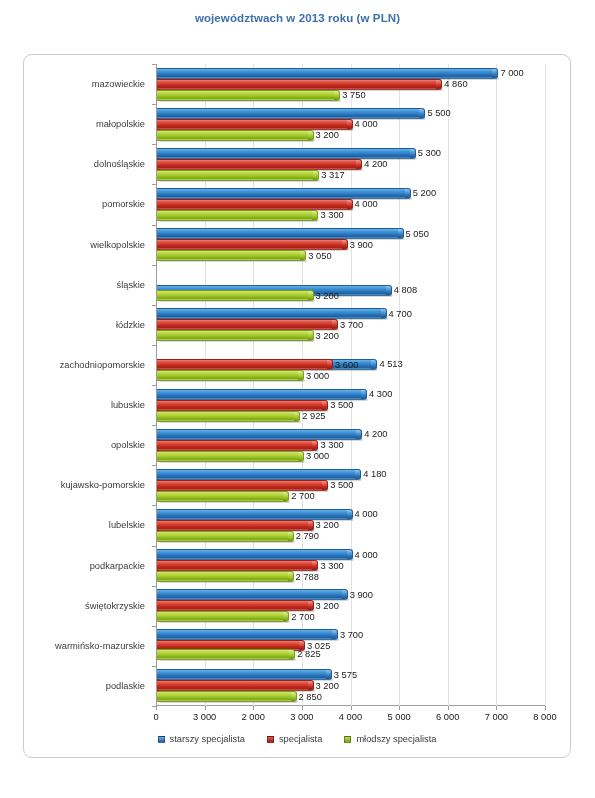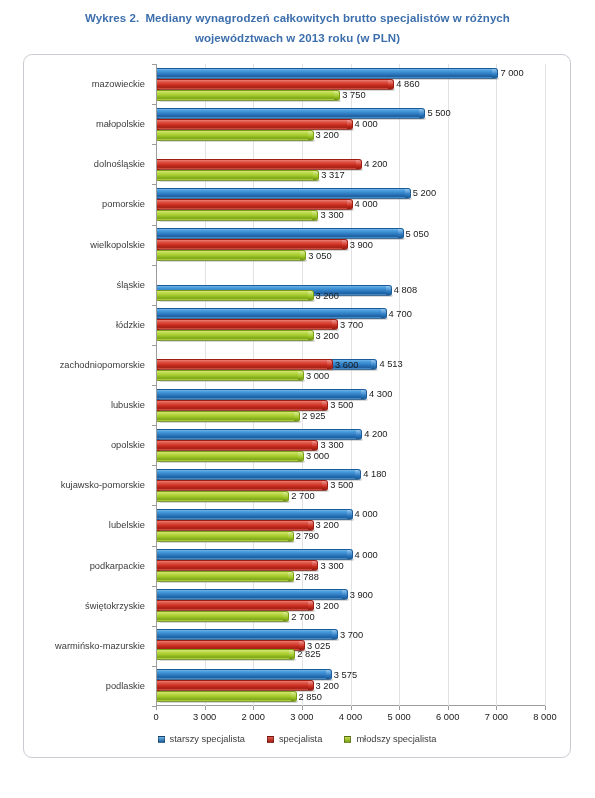--- a/index.html
+++ b/index.html
@@ -160,23 +160,20 @@
     font-style:italic;
     color:#3d6fad;
   }
 </style>
 </head>
 <body>
 
 <div class="page">
 
   <div class="title">
-    <span class="t-line">
-      <span class="t-num">Wykres 2.</span><span>Mediany wynagrodzeń całkowitych brutto specjalistów w różnych</span>
-    </span>
     <span class="t-line">województwach w 2013 roku (w PLN)</span>
   </div>
 
   <div class="frame"></div>
 
   <div class="chart">
 
     <div class="plot" id="plot">
       <div class="axisline"></div>
       <div class="axisline-bottom"></div>
@@ -192,21 +189,21 @@
         </div>
       <div class="rows" id="rows">
           <div class="row" style="top: 0px; height: 40.125px;">
             <div class="rowtick" style="top: 0px;"></div>
             <div class="catlabel">mazowieckie</div>
             <div class="bar b-blue" style="top: 3.5625px; width: 340.375px;">
               <div class="cap"></div>
               <div class="shadow"></div>
               <div class="vlabel">7 000</div>
             </div>
-            <div class="bar b-red" style="top: 14.5625px; width: 236.317px;">
+            <div class="bar b-red" style="top: 14.5625px; width: 236.317px; padding-left: 48px;">
               <div class="cap"></div>
               <div class="shadow"></div>
               <div class="vlabel">4 860</div>
             </div>
             <div class="bar b-green" style="top: 25.5625px; width: 182.344px;">
               <div class="cap"></div>
               <div class="shadow"></div>
               <div class="vlabel">3 750</div>
             </div>
           </div>
@@ -225,20 +222,25 @@
             </div>
             <div class="bar b-green" style="top: 25.5625px; width: 155.6px;">
               <div class="cap"></div>
               <div class="shadow"></div>
               <div class="vlabel">3 200</div>
             </div>
           </div>
           <div class="row" style="top: 80.25px; height: 40.125px;">
             <div class="rowtick" style="top: 0px;"></div>
             <div class="catlabel">dolnośląskie</div>
+            <div class="bar b-blue" style="top: 3.5625px; width: 257.712px;">
+              <div class="cap"></div>
+              <div class="shadow"></div>
+              <div class="vlabel">5 300</div>
+            </div>
             <div class="bar b-red" style="top: 14.5625px; width: 204.225px;">
               <div class="cap"></div>
               <div class="shadow"></div>
               <div class="vlabel">4 200</div>
             </div>
             <div class="bar b-green" style="top: 25.5625px; width: 161.289px;">
               <div class="cap"></div>
               <div class="shadow"></div>
               <div class="vlabel">3 317</div>
             </div>

